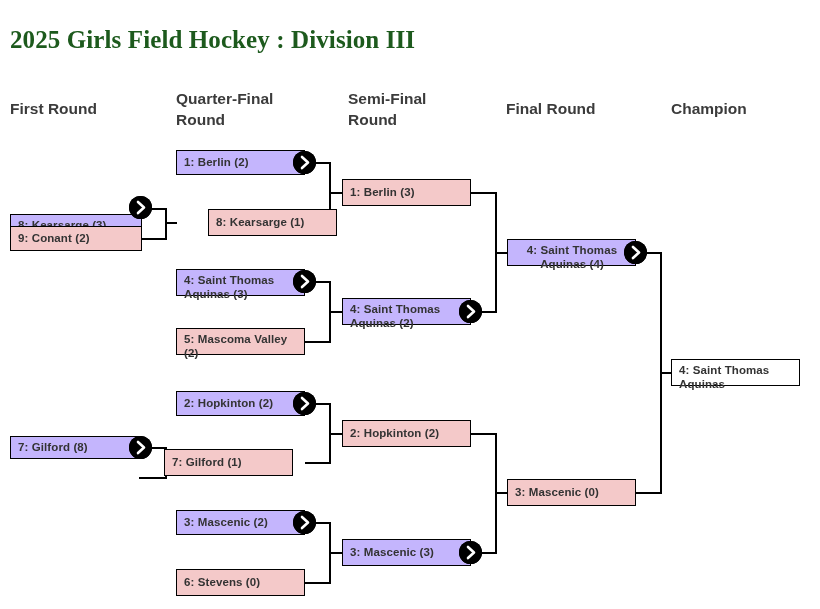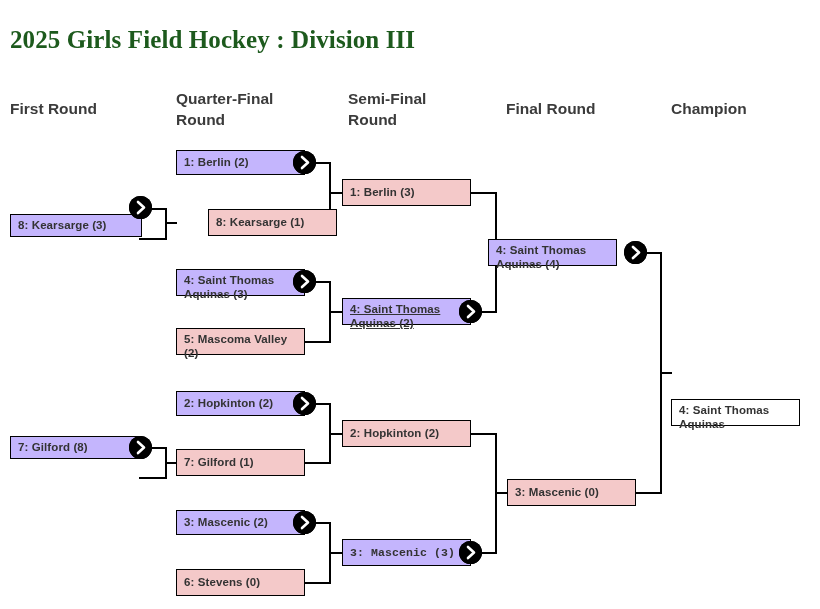--- a/index.html
+++ b/index.html
@@ -149,20 +149,23 @@
   <div class="match-box win" style="left:10px; top:214px; width:132px; height:23px;">
     <span>8: Kearsarge (3)</span>
   </div>
   <div class="advance-icon" style="left:129px; top:196px;">
     <svg width="23" height="23" viewBox="0 0 23 23">
         <circle cx="11.5" cy="11.5" r="11.5" fill="#000"></circle>
         <path d="M9 6 L15 11.5 L9 17" stroke="#fff" stroke-width="2.6" fill="none" stroke-linecap="round" stroke-linejoin="round"></path>
       </svg>
   </div>
 
+  <div class="match-box lose" style="left:10px; top:226px; width:132px; height:25px;">
+    <span>9: Conant (2)</span>
+  </div>
 
   <div class="match-box win" style="left:10px; top:436px; width:132px; height:23px;">
     <span>7: Gilford (8)</span>
   </div>
   <div class="advance-icon" style="left:129px; top:436px;">
     <svg width="23" height="23" viewBox="0 0 23 23">
         <circle cx="11.5" cy="11.5" r="11.5" fill="#000"></circle>
         <path d="M9 6 L15 11.5 L9 17" stroke="#fff" stroke-width="2.6" fill="none" stroke-linecap="round" stroke-linejoin="round"></path>
       </svg>
   </div>
@@ -199,21 +202,21 @@
   <div class="match-box win" style="left:176px; top:391px; width:129px; height:25px;">
     <span>2: Hopkinton (2)</span>
   </div>
   <div class="advance-icon" style="left:293px; top:392px;">
     <svg width="23" height="23" viewBox="0 0 23 23">
         <circle cx="11.5" cy="11.5" r="11.5" fill="#000"></circle>
         <path d="M9 6 L15 11.5 L9 17" stroke="#fff" stroke-width="2.6" fill="none" stroke-linecap="round" stroke-linejoin="round"></path>
       </svg>
   </div>
 
-  <div class="match-box lose" style="left:176px; top:449px; width:129px; height:27px;">
+  <div class="match-box lose" style="left:164px; top:449px; width:129px; height:27px;">
     <span>7: Gilford (1)</span>
   </div>
 
   <div class="match-box win" style="left:176px; top:510px; width:129px; height:25px;">
     <span>3: Mascenic (2)</span>
   </div>
   <div class="advance-icon" style="left:293px; top:511px;">
     <svg width="23" height="23" viewBox="0 0 23 23">
         <circle cx="11.5" cy="11.5" r="11.5" fill="#000"></circle>
         <path d="M9 6 L15 11.5 L9 17" stroke="#fff" stroke-width="2.6" fill="none" stroke-linecap="round" stroke-linejoin="round"></path>
@@ -221,55 +224,55 @@
   </div>
 
   <div class="match-box lose" style="left:176px; top:569px; width:129px; height:27px;">
     <span>6: Stevens (0)</span>
   </div>
 
   <div class="match-box lose" style="left:342px; top:179px; width:129px; height:27px;">
     <span>1: Berlin (3)</span>
   </div>
 
-  <div class="match-box win two-line" style="left:342px; top:298px; width:129px; height:27px;text-decoration:underline;">
+  <div class="match-box win two-line" style="left:342px; top:298px; width:129px; height:27px;">
     <span>4: Saint Thomas Aquinas (2)</span>
   </div>
   <div class="advance-icon" style="left:459px; top:300px;">
     <svg width="23" height="23" viewBox="0 0 23 23">
         <circle cx="11.5" cy="11.5" r="11.5" fill="#000"></circle>
         <path d="M9 6 L15 11.5 L9 17" stroke="#fff" stroke-width="2.6" fill="none" stroke-linecap="round" stroke-linejoin="round"></path>
       </svg>
   </div>
 
   <div class="match-box lose" style="left:342px; top:420px; width:129px; height:27px;">
     <span>2: Hopkinton (2)</span>
   </div>
 
-  <div class="match-box win" style="left:342px; top:539px; width:129px; height:27px;font-family:Liberation Mono, monospace;">
+  <div class="match-box win" style="left:342px; top:539px; width:129px; height:27px;">
     <span>3: Mascenic (3)</span>
   </div>
   <div class="advance-icon" style="left:459px; top:541px;">
     <svg width="23" height="23" viewBox="0 0 23 23">
         <circle cx="11.5" cy="11.5" r="11.5" fill="#000"></circle>
         <path d="M9 6 L15 11.5 L9 17" stroke="#fff" stroke-width="2.6" fill="none" stroke-linecap="round" stroke-linejoin="round"></path>
       </svg>
   </div>
 
-  <div class="match-box win two-line" style="left:488px; top:239px; width:129px; height:27px;">
+  <div class="match-box win two-line" style="left:507px; top:239px; width:129px; height:27px;text-align:center;">
     <span>4: Saint Thomas Aquinas (4)</span>
   </div>
   <div class="advance-icon" style="left:624px; top:241px;">
     <svg width="23" height="23" viewBox="0 0 23 23">
         <circle cx="11.5" cy="11.5" r="11.5" fill="#000"></circle>
         <path d="M9 6 L15 11.5 L9 17" stroke="#fff" stroke-width="2.6" fill="none" stroke-linecap="round" stroke-linejoin="round"></path>
       </svg>
   </div>
 
   <div class="match-box lose" style="left:507px; top:479px; width:129px; height:27px;">
     <span>3: Mascenic (0)</span>
   </div>
 
-  <div class="match-box champ" style="left:671px; top:359px; width:129px; height:27px;margin-top:40px;">
+  <div class="match-box champ" style="left:671px; top:359px; width:129px; height:27px;">
     <span>4: Saint Thomas Aquinas</span>
   </div>
 
 </div>
 
 </body></html>

